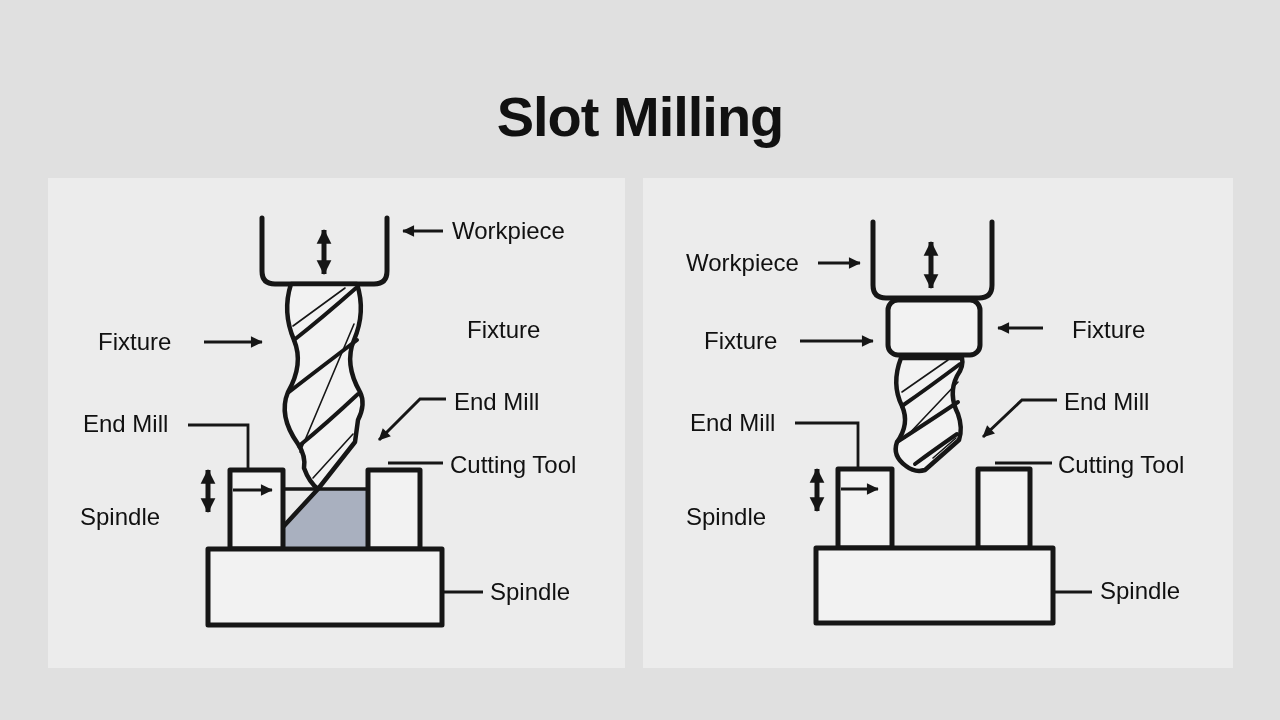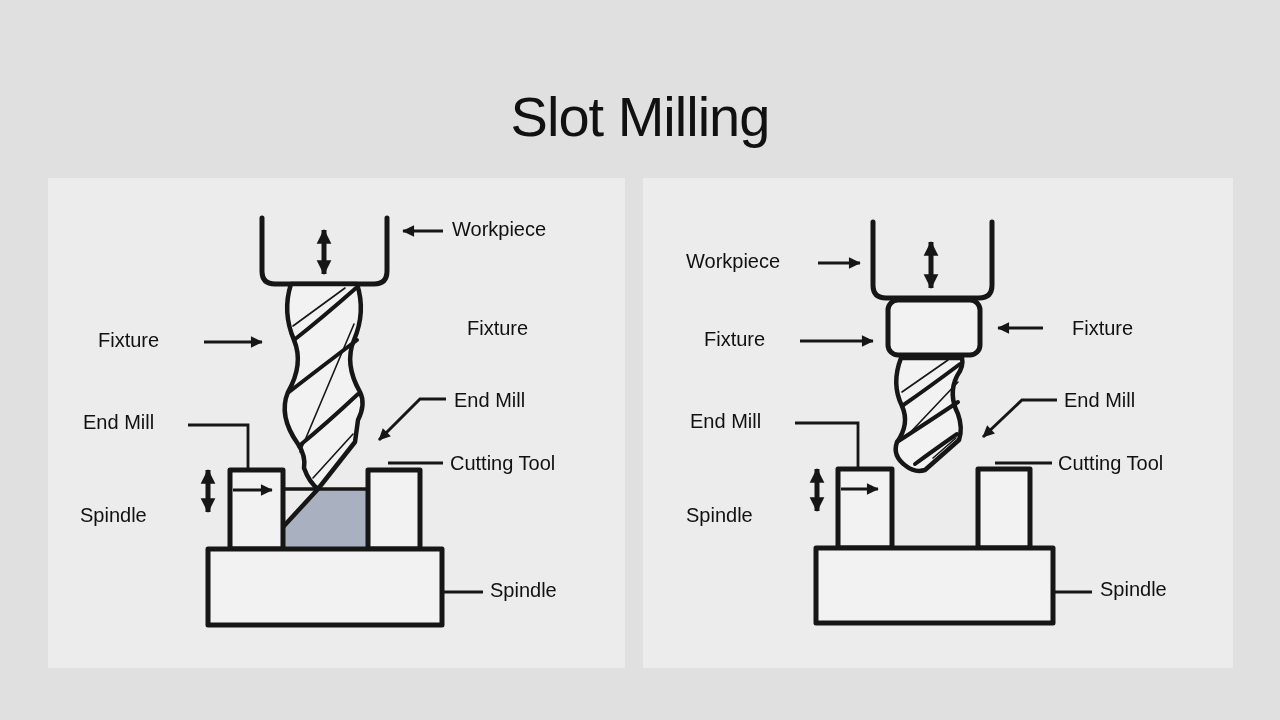--- a/index.html
+++ b/index.html
@@ -16,36 +16,36 @@
     position:relative;width:1280px;height:720px;overflow:hidden;
     background:var(--background);
   }
   .panel{
     position:absolute;top:178px;height:490px;background:var(--panel);
   }
   .panel.left{left:48px;width:577px;}
   .panel.right{left:643px;width:590px;}
   .title{
     position:absolute;left:0;right:0;top:84px;text-align:center;
-    font-size:56px;font-weight:400;letter-spacing:-1px;color:var(--text);
+    font-size:56px;font-weight:700;letter-spacing:-1px;color:var(--text);
   }
   svg.canvas{position:absolute;left:0;top:0;width:1280px;height:720px;}
   .outline{fill:none;stroke:var(--line);stroke-width:5;stroke-linecap:round;stroke-linejoin:round;}
   .filled{fill:var(--shape-fill);stroke:var(--line);stroke-width:5;stroke-linejoin:round;}
   .drill{fill:var(--shape-fill);stroke:var(--line);stroke-width:4.5;stroke-linejoin:round;}
   .flute-thick{fill:none;stroke:var(--line);stroke-width:4;stroke-linecap:round;}
   .flute-thin{fill:none;stroke:var(--line);stroke-width:1.6;stroke-linecap:round;}
   .leader{fill:none;stroke:var(--line);stroke-width:2.8;}
   .label-arrow{fill:none;stroke:var(--line);stroke-width:3;}
   .feed-arrow{fill:none;stroke:var(--line);stroke-width:5;}
   .slot{fill:var(--slot-fill);stroke:none;}
   .slot-edge{fill:none;stroke:var(--line);stroke-width:3.5;stroke-linecap:round;}
   marker path{fill:var(--line);}
   .lbl{
-    position:absolute;font-size:20px;color:var(--text);line-height:1;white-space:nowrap;
+    position:absolute;font-size:24px;color:var(--text);line-height:1;white-space:nowrap;
   }
 </style>
 </head>
 <body>
 
 <div class="stage">
 
   <div class="title">Slot Milling</div>
 
   <div class="panel left"></div>

